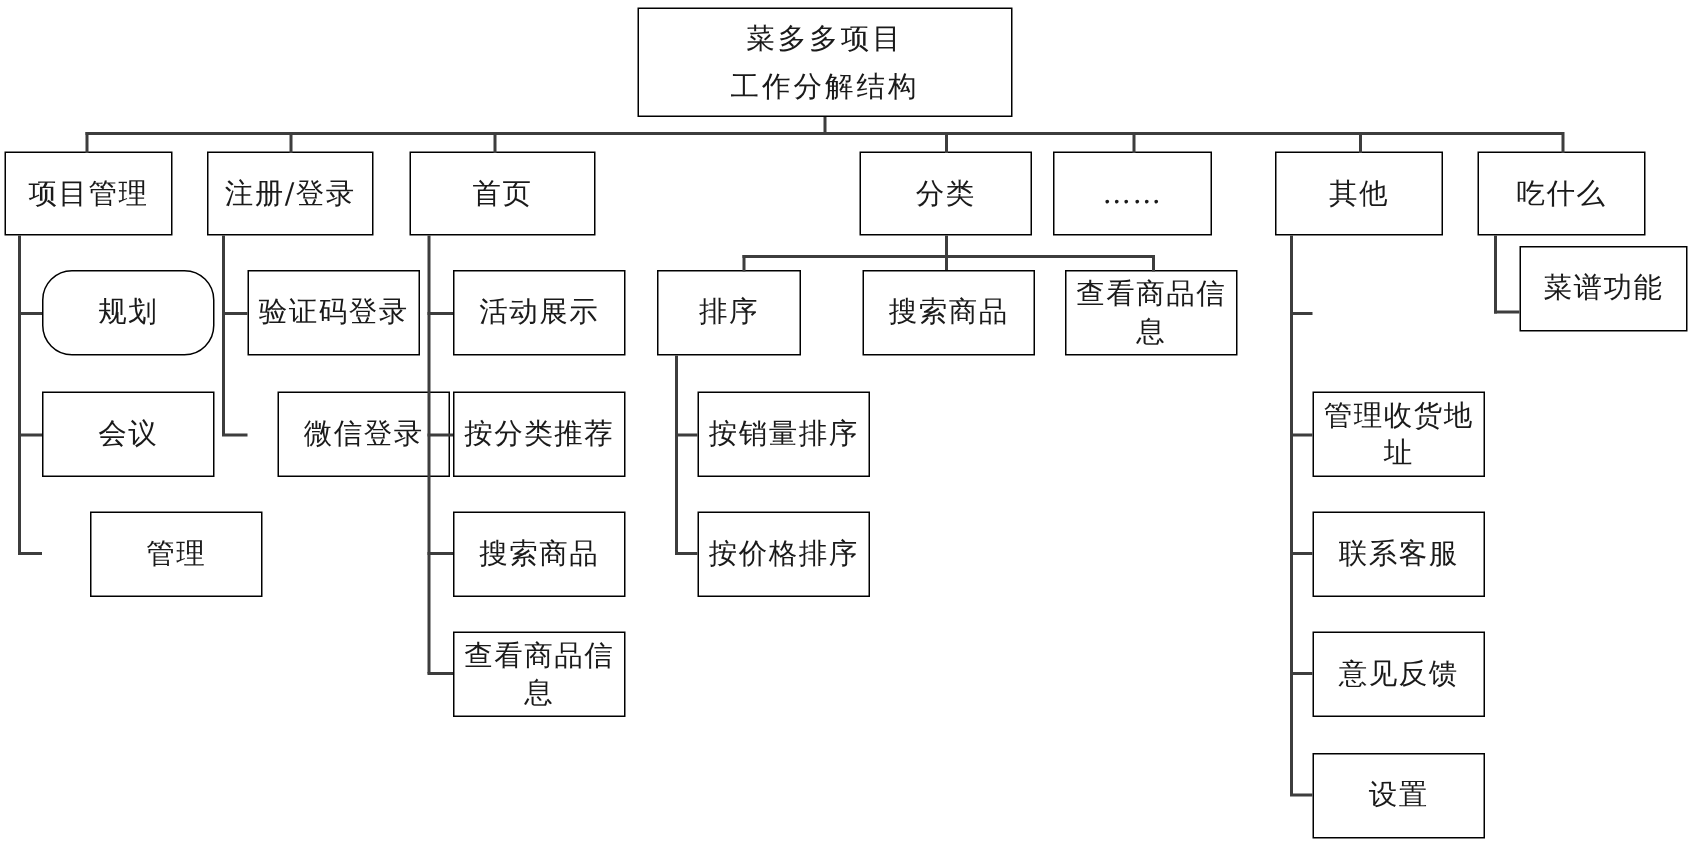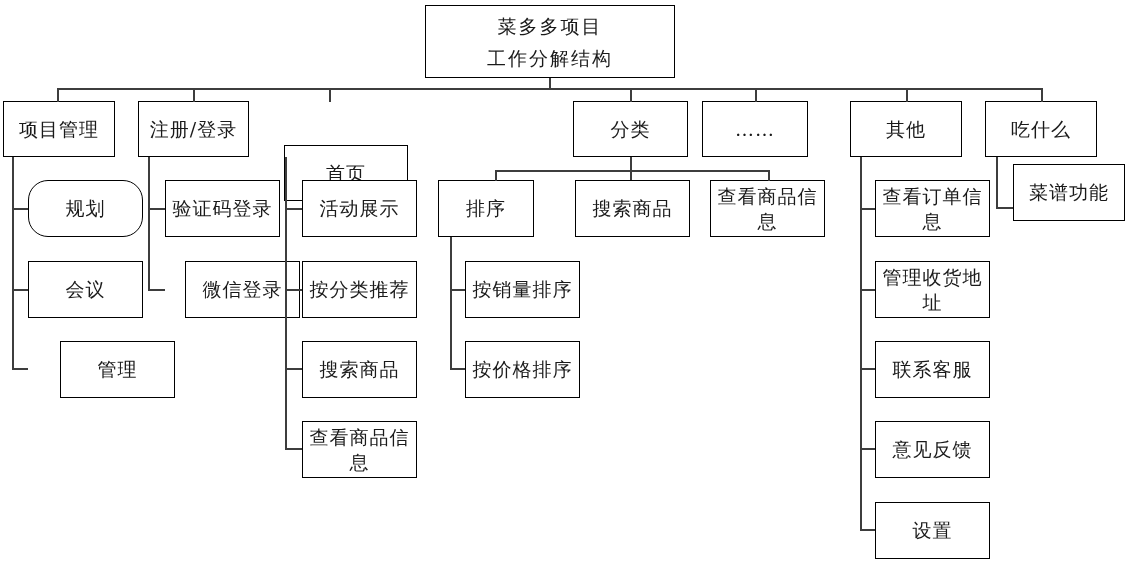--- a/index.html
+++ b/index.html
@@ -35,21 +35,21 @@
 
 <div class="canvas">
 
   <div class="node root-node" style="left:425px;top:5px;width:250px;height:73px;">
     <div>菜多多项目</div>
     <div>工作分解结构</div>
   </div>
 
   <div class="node" style="left:3px;top:101px;width:112px;height:56px;">项目管理</div>
   <div class="node" style="left:138px;top:101px;width:111px;height:56px;">注册/登录</div>
-  <div class="node" style="left:284px;top:101px;width:124px;height:56px;margin-top:44px;">首页</div>
+  <div class="node" style="left:273px;top:101px;width:124px;height:56px;">首页</div>
   <div class="node" style="left:573px;top:101px;width:115px;height:56px;">分类</div>
   <div class="node" style="left:702px;top:101px;width:106px;height:56px;">……</div>
   <div class="node" style="left:850px;top:101px;width:112px;height:56px;">其他</div>
   <div class="node" style="left:985px;top:101px;width:112px;height:56px;">吃什么</div>
 
   <div class="node" style="left:28px;top:180px;width:115px;height:57px;border-radius:20px;">规划</div>
   <div class="node" style="left:28px;top:261px;width:115px;height:57px;">会议</div>
   <div class="node" style="left:28px;top:341px;width:115px;height:57px;margin-left:32px;">管理</div>
 
   <div class="node" style="left:165px;top:180px;width:115px;height:57px;">验证码登录</div>
@@ -60,21 +60,20 @@
   <div class="node" style="left:302px;top:341px;width:115px;height:57px;">搜索商品</div>
   <div class="node" style="left:302px;top:421px;width:115px;height:57px;">查看商品信息</div>
 
   <div class="node" style="left:438px;top:180px;width:96px;height:57px;">排序</div>
   <div class="node" style="left:575px;top:180px;width:115px;height:57px;">搜索商品</div>
   <div class="node" style="left:710px;top:180px;width:115px;height:57px;">查看商品信息</div>
 
   <div class="node" style="left:465px;top:261px;width:115px;height:57px;">按销量排序</div>
   <div class="node" style="left:465px;top:341px;width:115px;height:57px;">按价格排序</div>
 
-  <div class="node" style="left:875px;top:180px;width:115px;height:57px;">查看订单信息</div>
   <div class="node" style="left:875px;top:261px;width:115px;height:57px;">管理收货地址</div>
   <div class="node" style="left:875px;top:341px;width:115px;height:57px;">联系客服</div>
   <div class="node" style="left:875px;top:421px;width:115px;height:57px;">意见反馈</div>
   <div class="node" style="left:875px;top:502px;width:115px;height:57px;">设置</div>
 
   <div class="node" style="left:1013px;top:164px;width:112px;height:57px;">菜谱功能</div>
 
   <div id="connectors">
       <div class="hline" style="left: 57px; top: 88px; width: 985px;"></div>
       <div class="hline" style="left: 12px; top: 208px; width: 16px;"></div>

